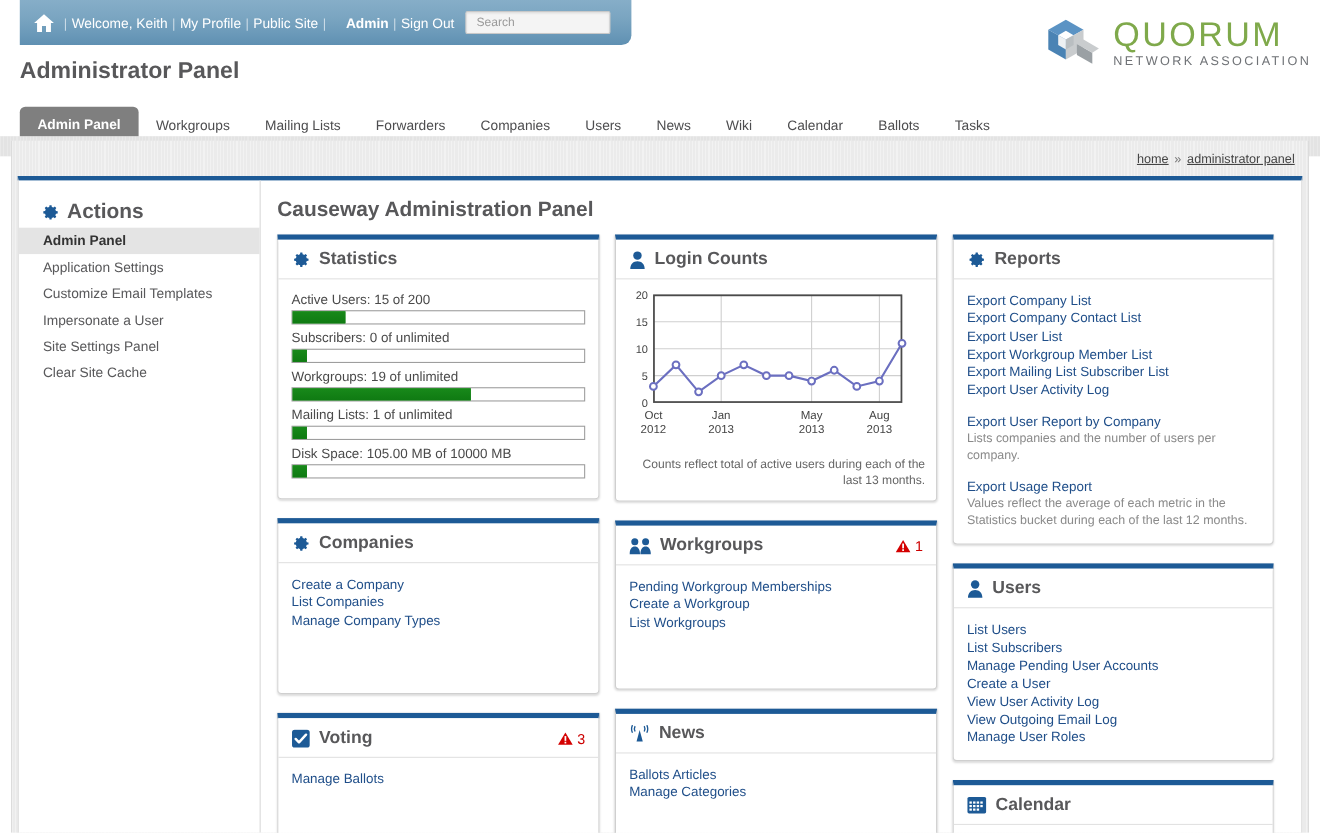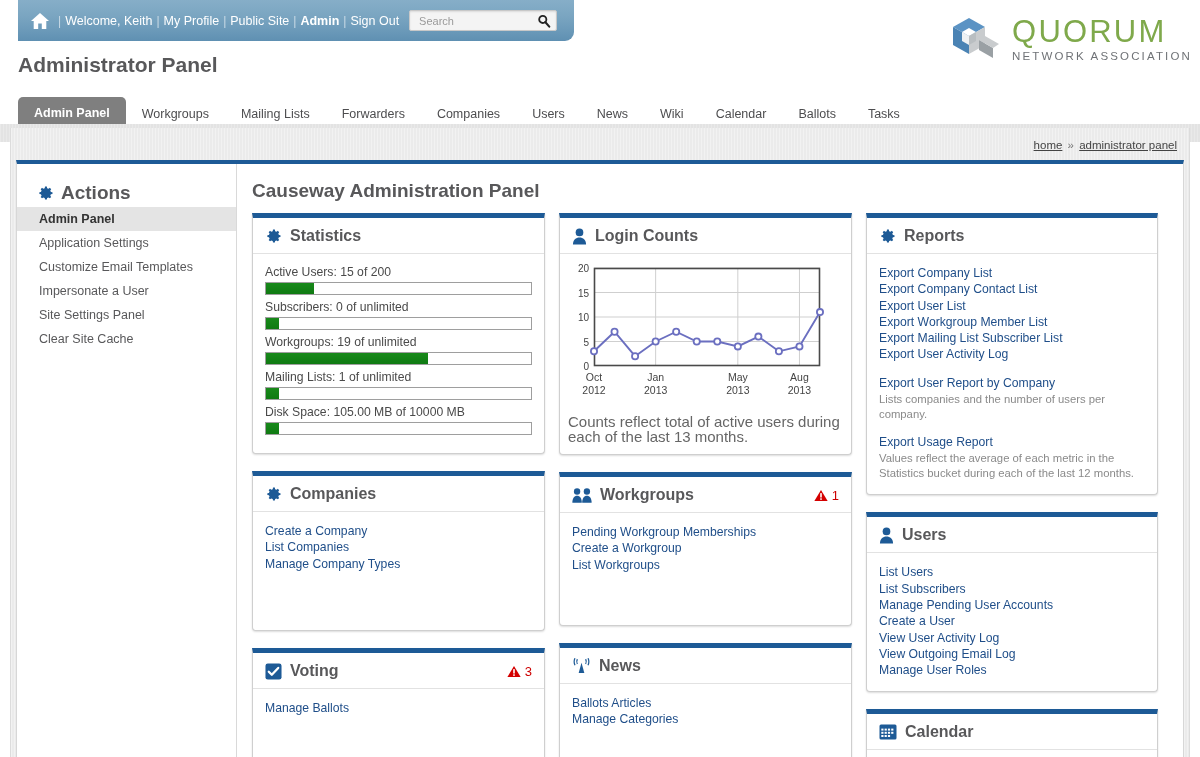--- a/index.html
+++ b/index.html
@@ -32,24 +32,24 @@
   .home-icon {
     width: 20px; height: 18px; position: relative; margin-right: 4px;
     display: inline-block;
   }
   .home-icon svg { display:block; }
   .topsep { color: #c9dae6; font-size: 12px; margin: 0 4px; }
   .toplink {
     color: #ffffff; font-size: 12.5px; text-decoration: none;
     white-space: nowrap;
   }
-  .toplink.bold { font-weight: bold; }
+  .toplink.bold { font-weight: bold; margin-left: 14px; }
   .search-box {
     margin-left: 10px;
-    width: 148px; height: 21px;
+    width: 132px; height: 21px;
     background: #f4f4f4;
     border: 1px solid #c8c8c8;
     border-radius: 2px;
     display: flex; align-items: center;
     padding: 0 4px 0 7px;
     box-shadow: inset 0 1px 2px rgba(0,0,0,.10);
   }
   .search-box input {
     border: 0; outline: 0; background: transparent;
     font-family: "Liberation Sans", sans-serif;
@@ -211,21 +211,21 @@
   }
   .bar > i {
     display: block; height: 100%;
     background: #1a8a1a;
     background-image: linear-gradient(to bottom,#18891a 0%,#0f7a12 100%);
   }
 
   
   .chart-area { padding: 8px 10px 10px 8px; }
   .chart-note {
-    font-size: 15px; color: #666; line-height: 15px; margin-top: 6px;
+    font-size: 11px; color: #666; line-height: 15px; margin-top: 6px; text-align: right;
   }
 </style>
 </head>
 <body>
 
 <div id="page">
 
   <div class="topbar-wrap">
     <div class="topbar">
       <span class="home-icon">

